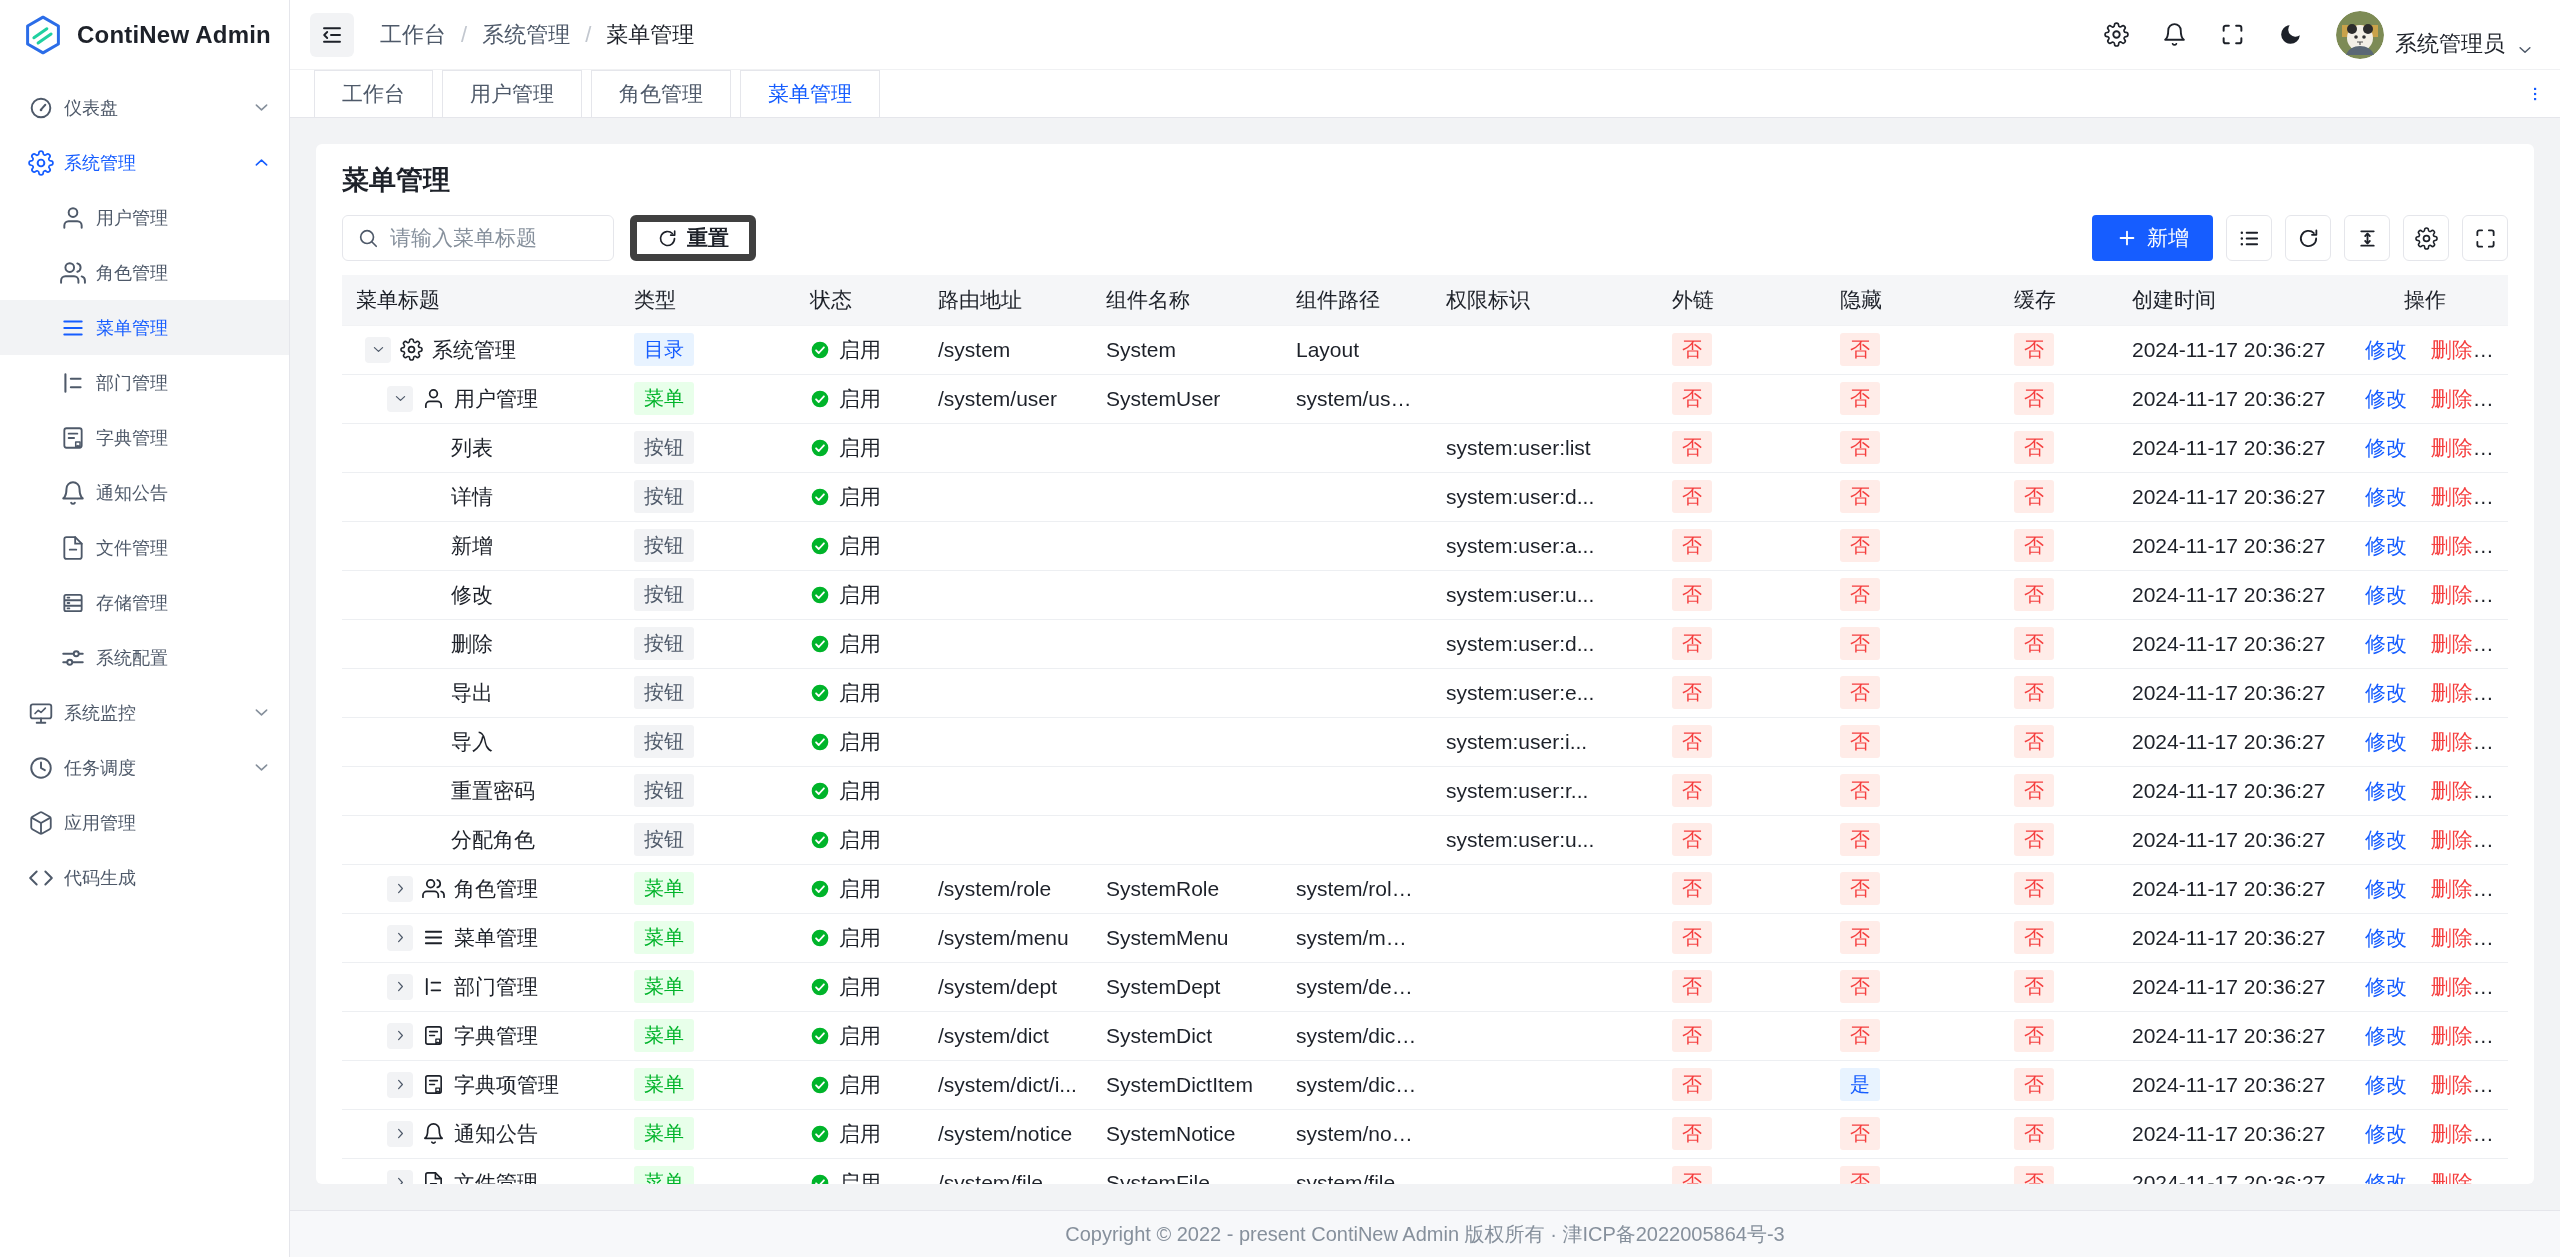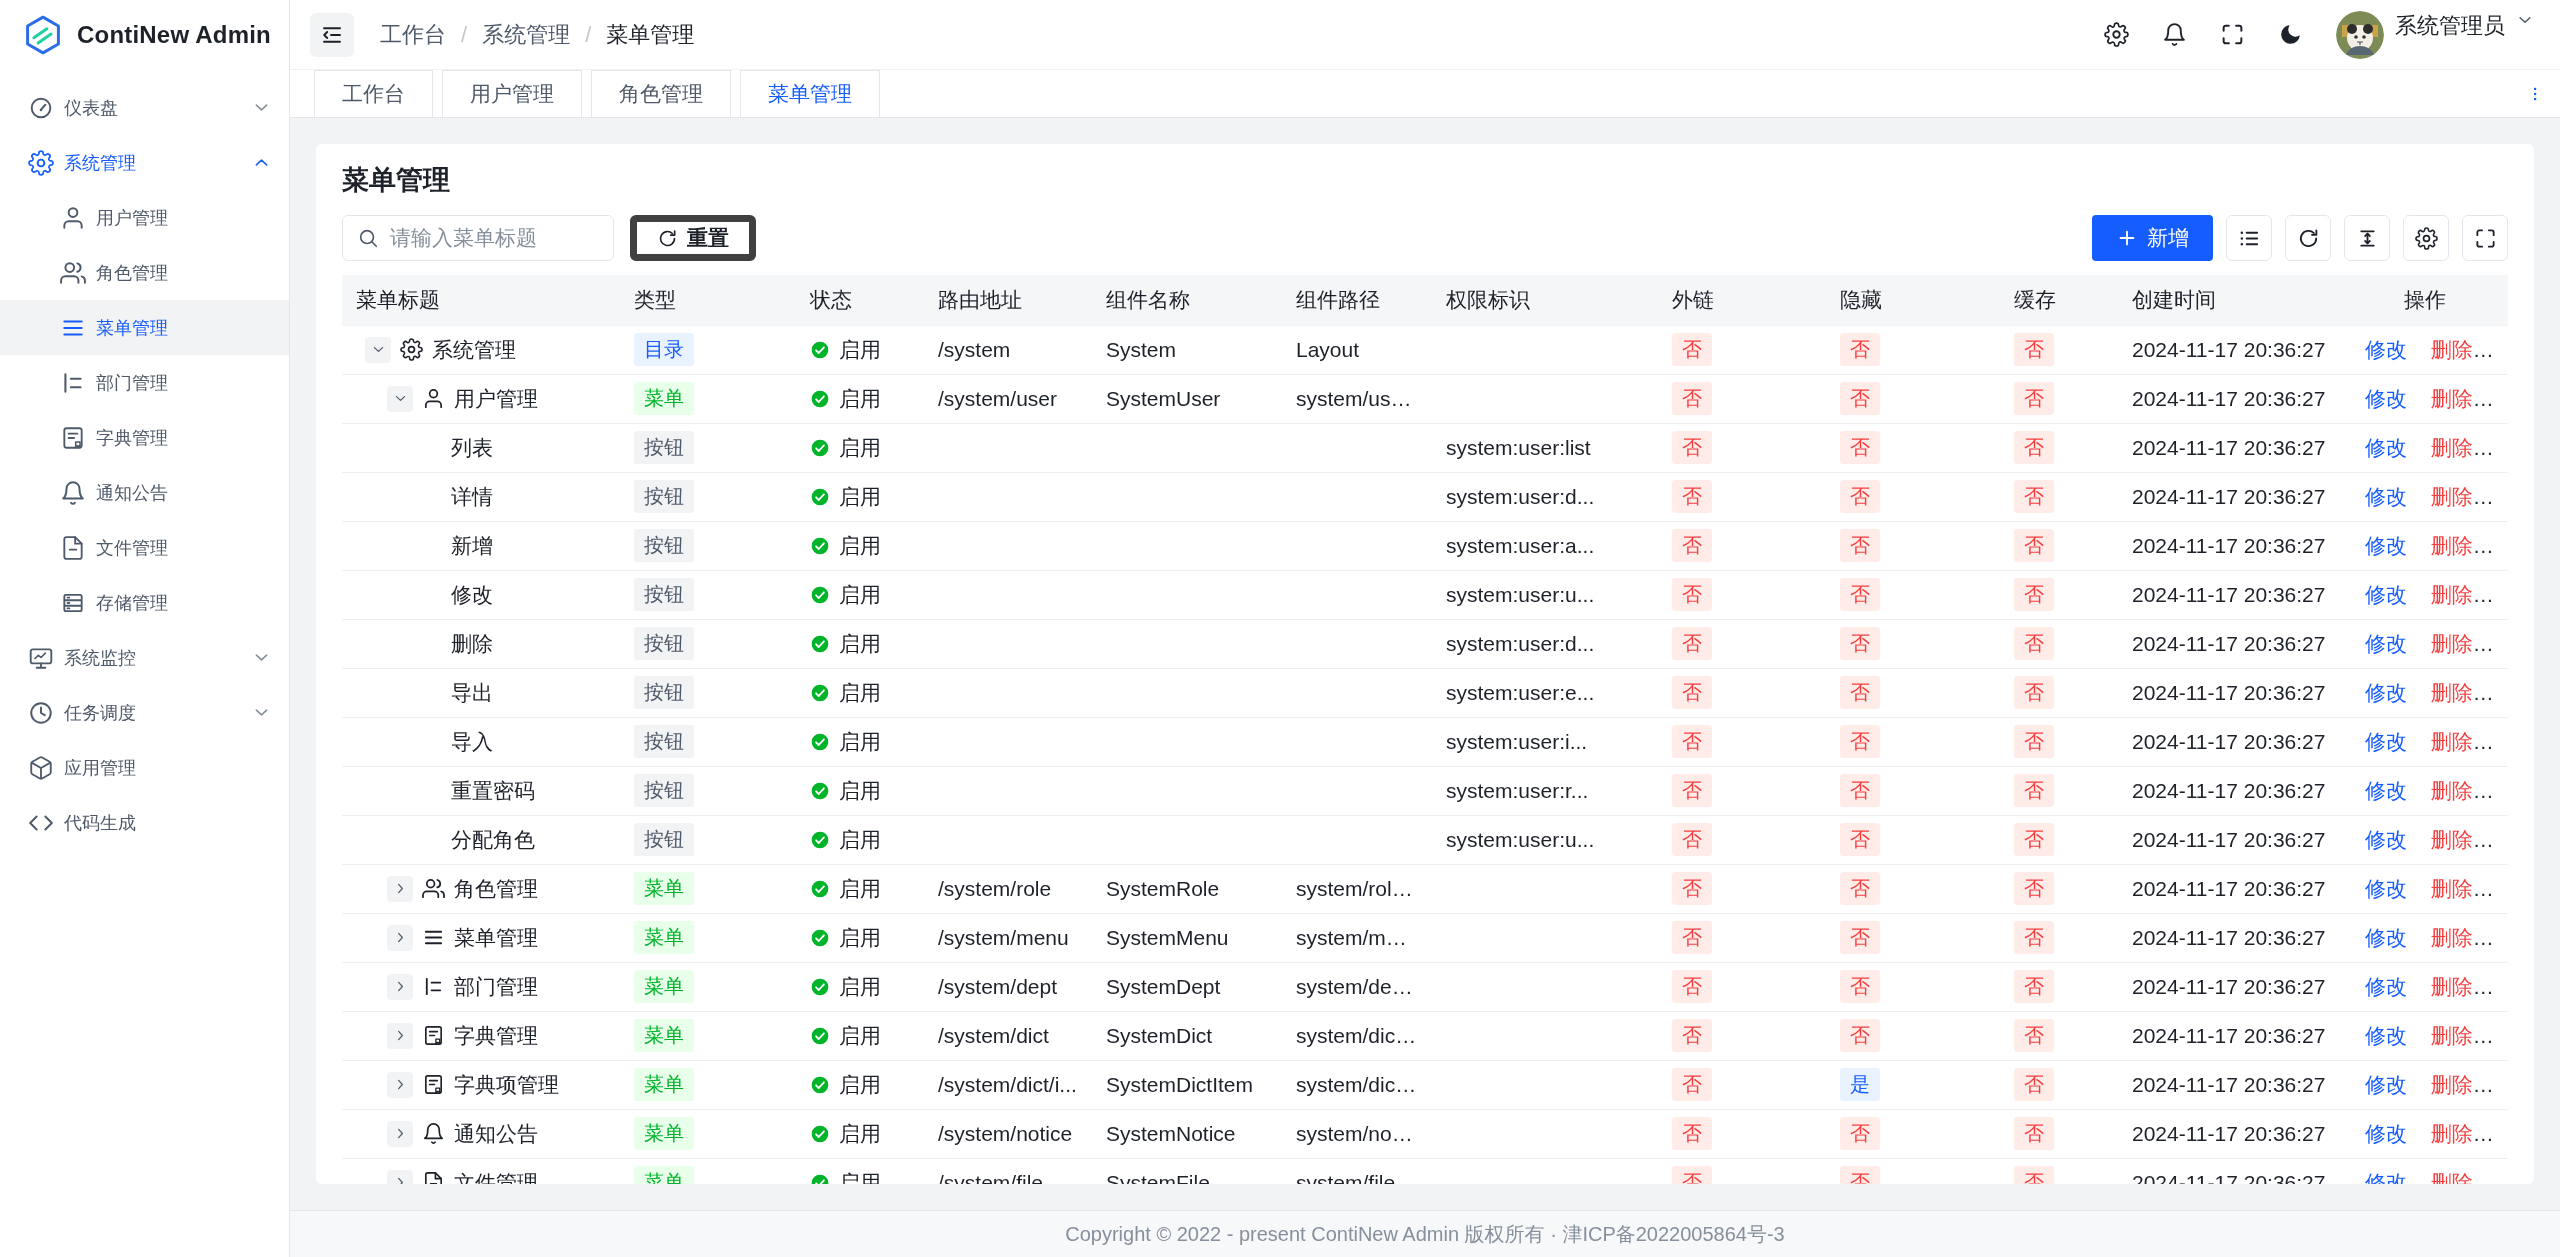--- a/index.html
+++ b/index.html
@@ -29,21 +29,21 @@
   .main { flex:1; min-width:0; display:flex; flex-direction:column; }
   .topbar { height:70px; flex:none; background:#fff; display:flex; align-items:center; padding:0 26px 0 20px; border-bottom:1px solid #f0f1f3; }
   .fold-btn { width:44px; height:44px; border:none; background:#f2f3f5; border-radius:6px; display:flex; align-items:center; justify-content:center; color:#1d2129; cursor:pointer; }
   .fold-btn .ic { width:24px; height:24px; }
   .breadcrumb { display:flex; align-items:center; gap:15px; margin-left:26px; font-size:22px; color:#4e5969; }
   .bc-sep { color:#c2c7cf; }
   .bc-item.last { color:#1d2129; }
   .top-actions { margin-left:auto; display:flex; align-items:center; gap:33px; }
   .top-icon-btn { background:none; border:none; color:#1d2129; cursor:pointer; padding:0; }
   .top-icon-btn .ic { width:25px; height:25px; }
-  .user-chip { display:flex; align-items:flex-start; gap:11px; cursor:pointer; }
+  .user-chip { display:flex; align-items:flex-end; gap:11px; cursor:pointer; }
   .avatar { width:48px; height:48px; border-radius:50%; overflow:hidden; flex:none; }
   .user-name { font-size:22px; color:#1d2129; }
   .user-chip .chev { width:18px; height:18px; color:#4e5969; }
 
   
   .tabbar { height:48px; flex:none; background:#fff; border-bottom:1px solid #e5e6eb; display:flex; align-items:stretch; padding-left:24px; }
   .tab { display:flex; align-items:center; padding:0 27px; margin-right:9px; border:1px solid #e5e6eb; border-bottom:none; background:#fff; font-size:21px; color:#4e5969; cursor:pointer; white-space:nowrap; }
   .tab.active { color:#165dff; }
   .tab-extra { margin-left:auto; width:50px; display:flex; align-items:center; justify-content:center; color:#165dff; cursor:pointer; }
   .tab-extra .ic { width:20px; height:20px; }
@@ -315,20 +315,27 @@
   </div>
 
   <div class="side-item lvl1">
     <svg class="ic">
           <use href="#i-storage"></use>
         </svg>
     <span class="lbl">存储管理</span>
 
   </div>
 
+  <div class="side-item lvl1">
+    <svg class="ic">
+          <use href="#i-sliders"></use>
+        </svg>
+    <span class="lbl">系统配置</span>
+
+  </div>
 
   <div class="side-item">
     <svg class="ic">
           <use href="#i-monitor"></use>
         </svg>
     <span class="lbl">系统监控</span>
     <svg class="ic chev">
           <use href="#i-chev-down"></use>
         </svg>
   </div>

